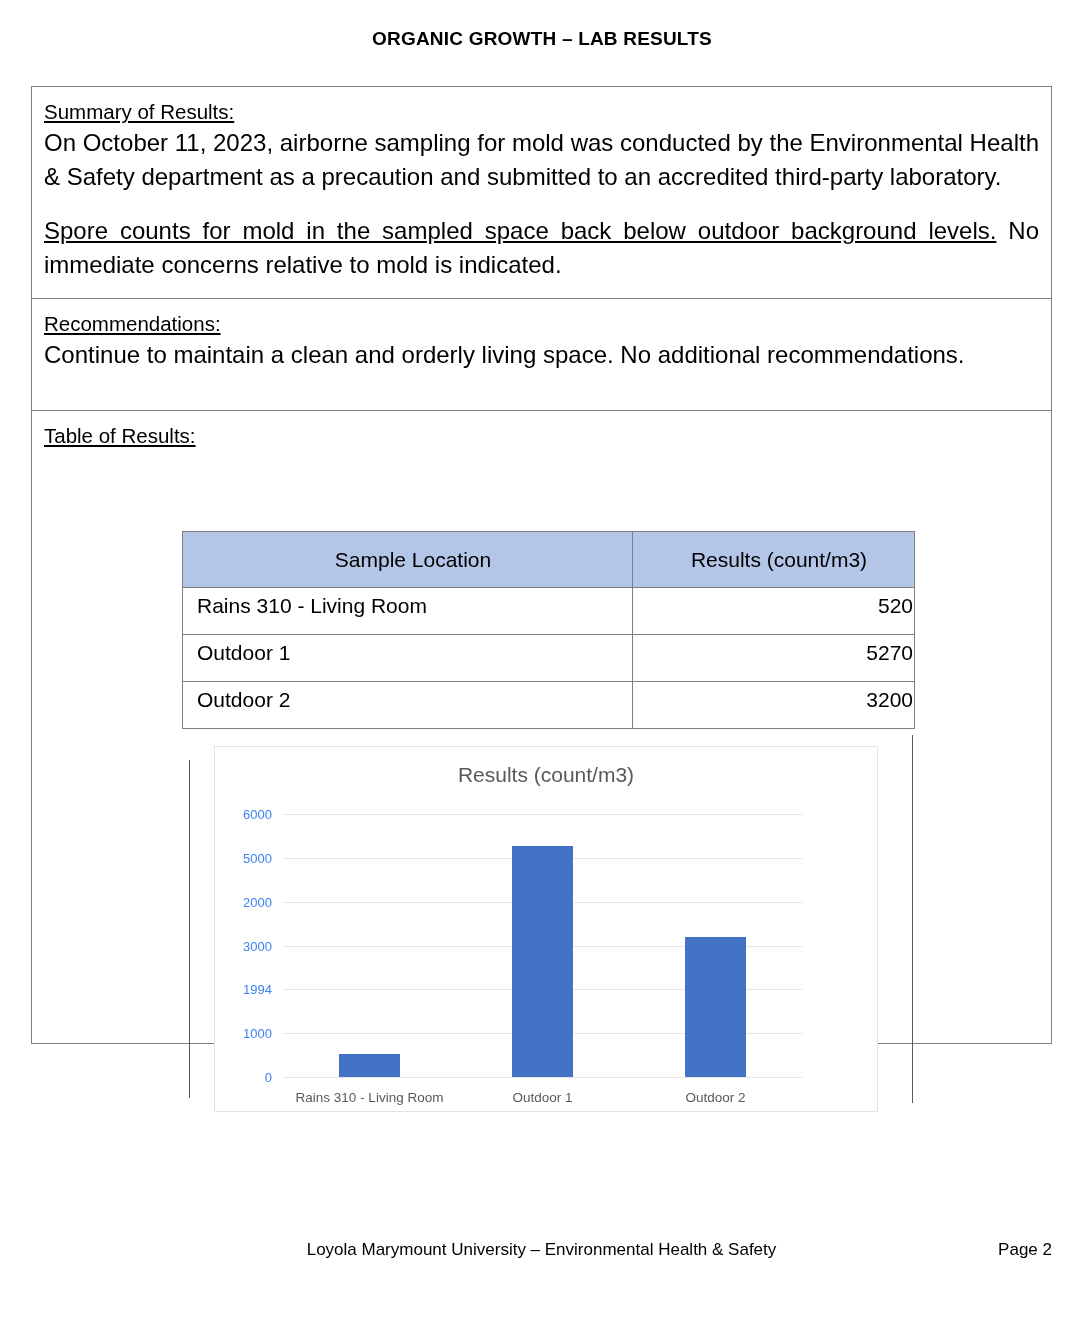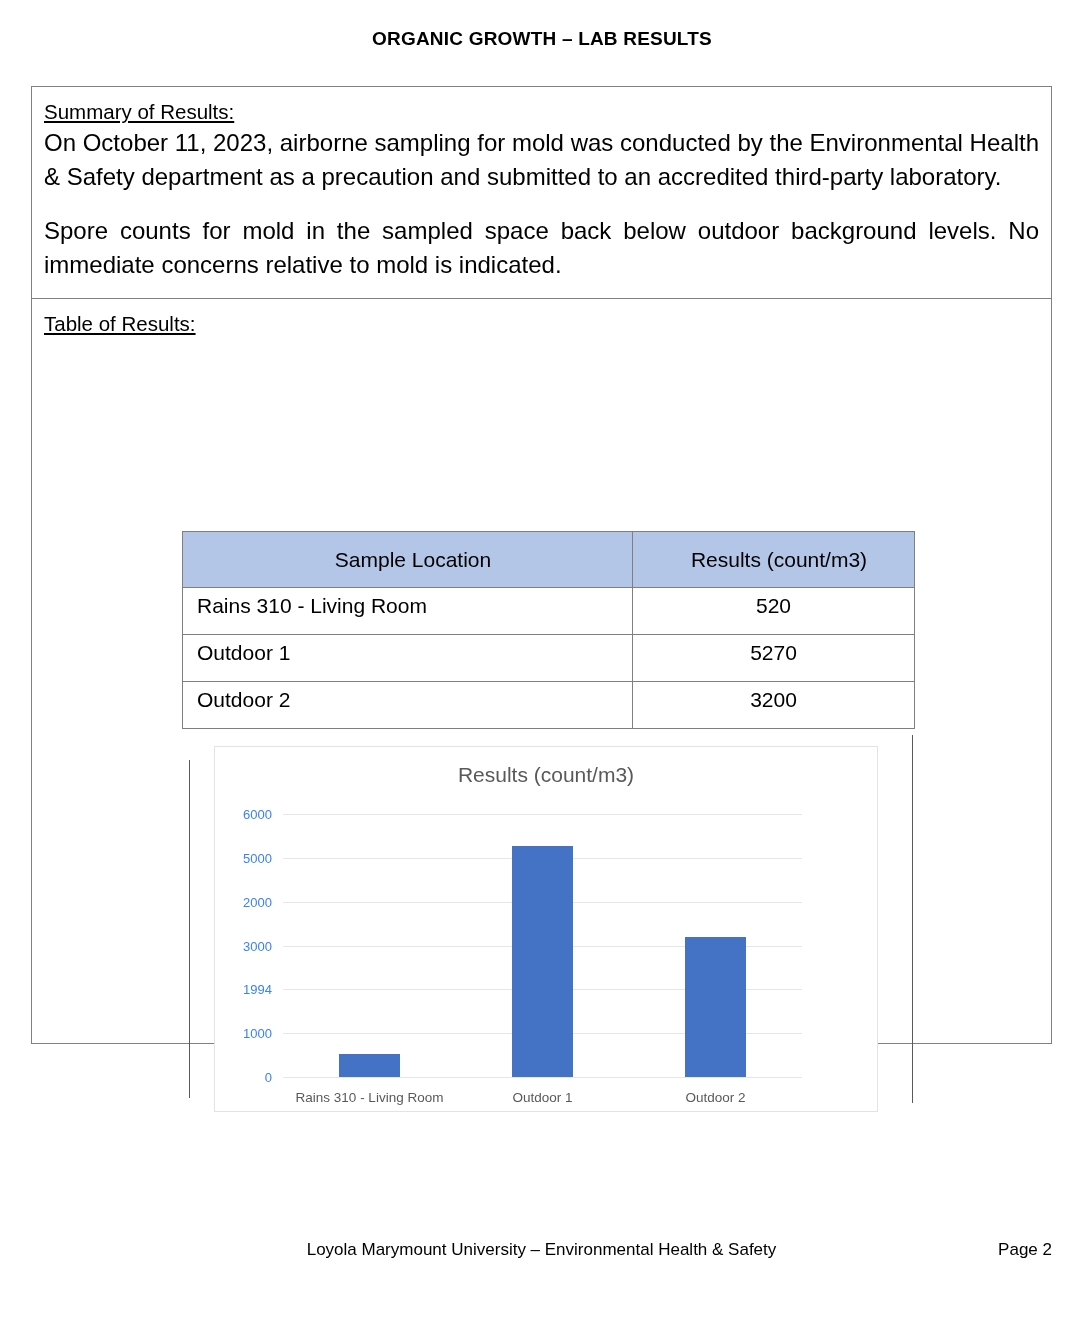--- a/index.html
+++ b/index.html
@@ -62,21 +62,21 @@
 
   .body-text {
     font-size: 24px;
     line-height: 1.43;
     text-align: justify;
     text-justify: inter-word;
     margin: 0;
   }
   .body-text.nojust { text-align: left; }
 
-  .u { text-underline-offset: 2px; }
+  .u { text-decoration: underline; text-underline-offset: 2px; }
 
   .gap { height: 19px; }
 
   
   .table-wrap {
     position: absolute;
     left: 182px;
     top: 531px;
     width: 732px;
   }
@@ -100,21 +100,21 @@
     text-align: center;
     vertical-align: middle;
     padding-left: 12px;
   }
   table.results tbody td {
     height: 47px;
     vertical-align: top;
     padding-top: 6px;
   }
   td.loc { text-align: left; padding-left: 14px; }
-  td.val { text-align: center; }
+  td.val { text-align: right; }
 
   
   .rule {
     position: absolute;
     width: 0;
     border-left: 1.5px solid #5a5a5a;
   }
   .rule-left  { left: 189px; top: 760px; height: 338px; }
   .rule-right { left: 912px; top: 735px; height: 368px; }
 
@@ -207,20 +207,24 @@
 
 <div class="doc-box">
 
   <div class="section sec-summary">
     <div class="sec-head">Summary of Results:</div>
     <p class="body-text">On October 11, 2023, airborne sampling for mold was conducted by the Environmental Health &amp; Safety department as a precaution and submitted to an accredited third-party laboratory.</p>
     <div class="gap"></div>
     <p class="body-text"><span class="u">Spore counts for mold in the sampled space back below outdoor background levels.</span><span> No immediate concerns relative to mold is indicated.</span></p>
   </div>
 
+  <div class="section sec-recs">
+    <div class="sec-head">Recommendations:</div>
+    <p class="body-text nojust">Continue to maintain a clean and orderly living space. No additional recommendations.</p>
+  </div>
 
   <div class="section">
     <div class="sec-head">Table of Results:</div>
   </div>
 </div>
 
 <div class="rule rule-left"></div>
 <div class="rule rule-right"></div>
 
 <div class="table-wrap">

